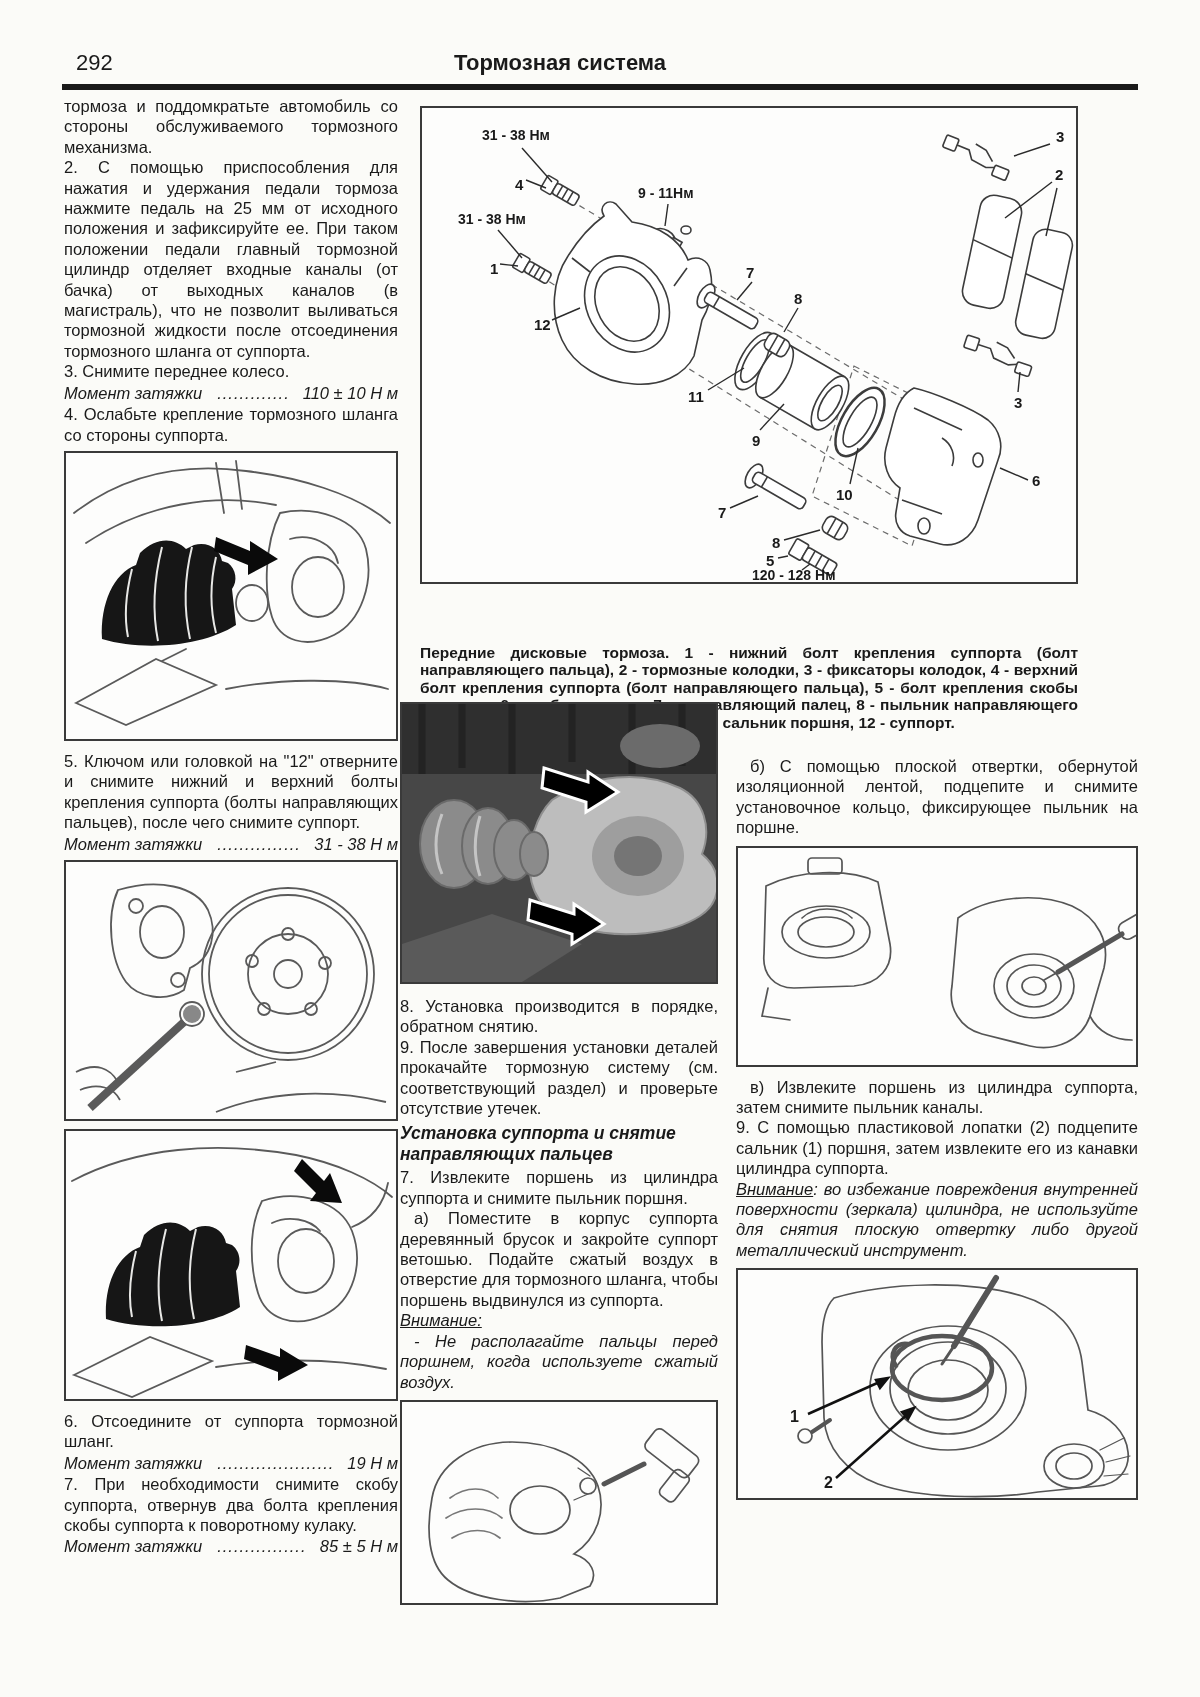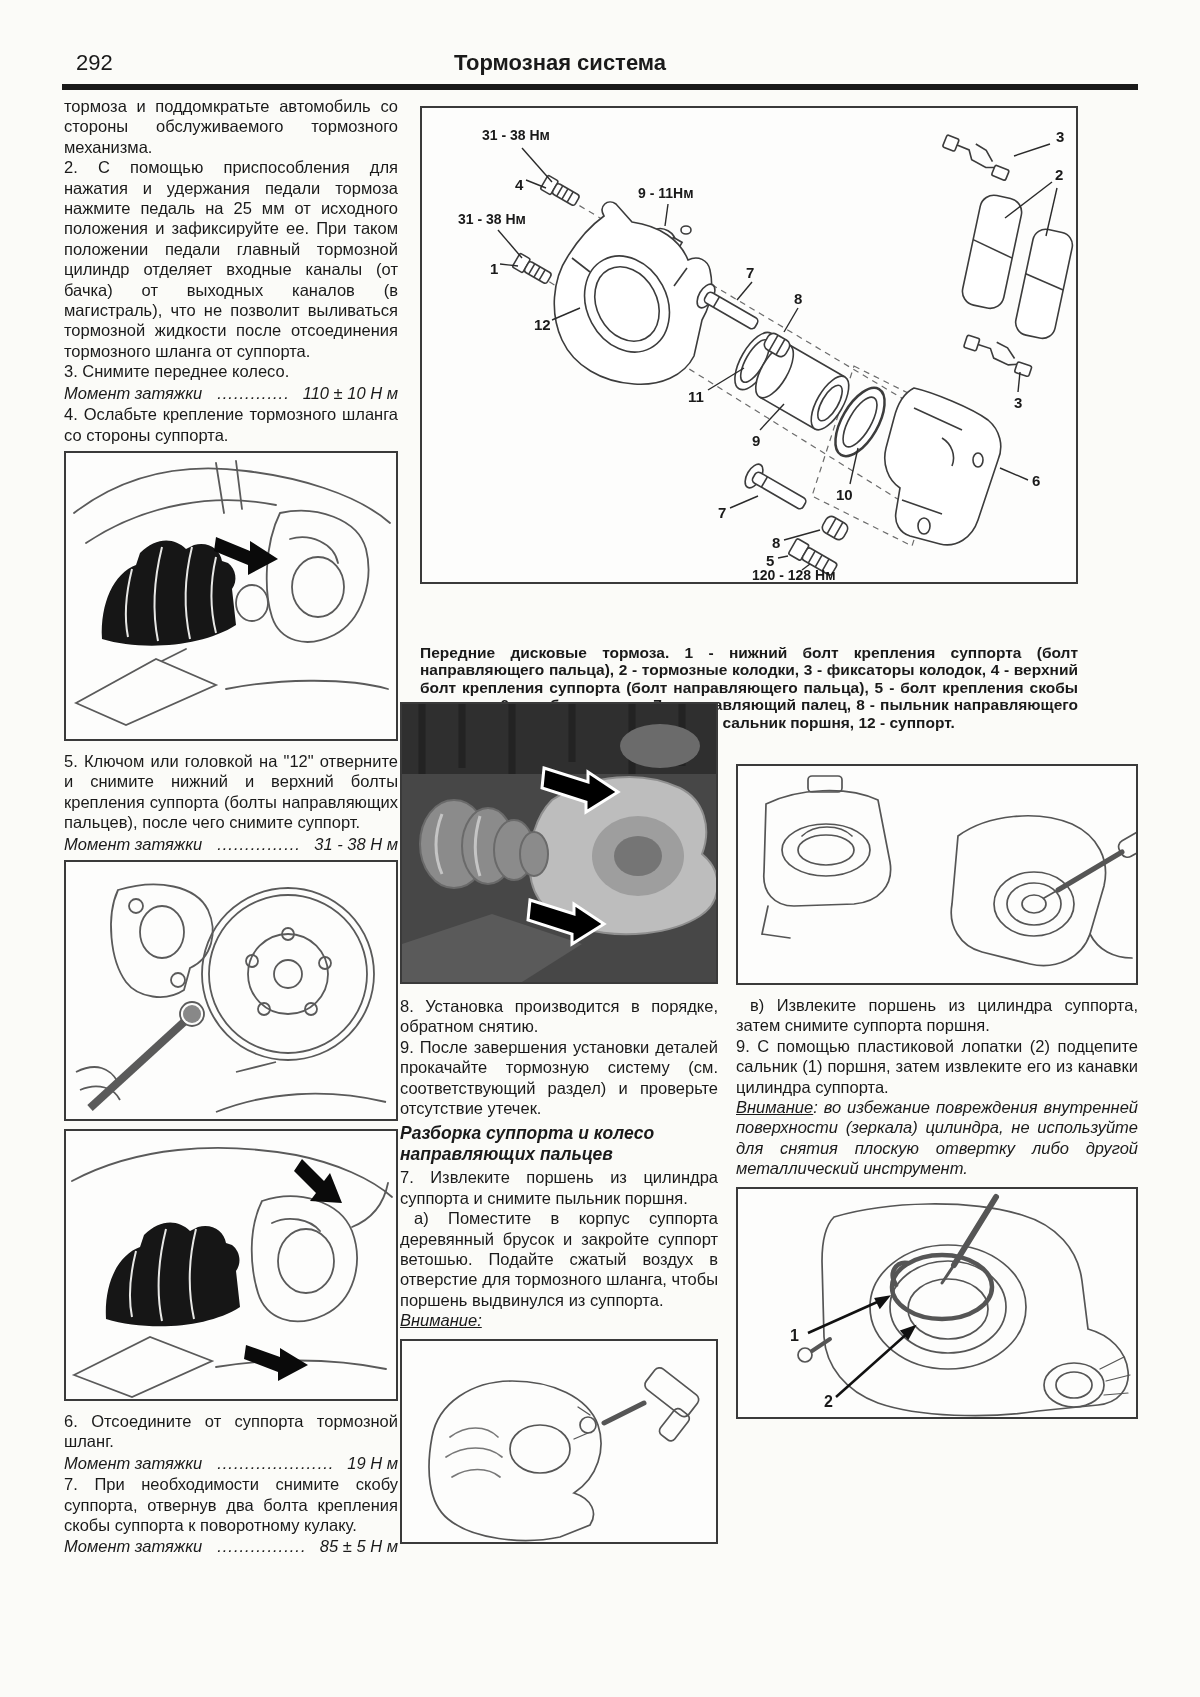--- a/index.html
+++ b/index.html
@@ -323,24 +323,25 @@
             <path d="M78,112 C72,132 72,154 78,172"></path>
         </g>
         <path d="M0,240 L90,210 L180,240 L120,278 L0,278 Z" fill="#5a5a5a"></path>
         <polygon fill="#000" stroke="#fff" stroke-width="3" points="142,64 186,78 186,68 216,88 184,108 184,98 140,84"></polygon>
         <polygon fill="#000" stroke="#fff" stroke-width="3" points="128,196 172,210 172,200 202,220 170,240 170,230 126,216"></polygon>
       </svg>
     </div>
 
     <p class="txt mb12">8. Установка производится в порядке, обратном снятию.</p>
     <p class="txt">9. После завершения установки деталей прокачайте тормозную систему (см. соответствующий раздел) и проверьте отсутствие утечек.</p>
-    <p class="heading">Разборка суппорта и колесо направляющих пальцев</p>
+    <p class="heading">Установка суппорта и снятие направляющих пальцев</p>
     <p class="txt">7. Извлеките поршень из цилиндра суппорта и снимите пыльник поршня.</p>
     <p class="txt indent">а) Поместите в корпус суппорта деревянный брусок и закройте суппорт ветошью. Подайте сжатый воздух в отверстие для тормозного шланга, чтобы поршень выдвинулся из суппорта.</p>
     <p class="txt"><span class="attlbl">Внимание:</span></p>
+    <p class="txt ital indent">- Не располагайте пальцы перед поршнем, когда используете сжатый воздух.</p>
 
     <div class="figframe mb8" style="width:318px;height:205px;">
       <svg viewBox="0 0 314 201" width="314" height="201">
         <g stroke="#555" stroke-width="1.7" fill="none" stroke-linecap="round">
           <path d="M30,96 C36,62 70,40 110,40 C150,40 186,56 196,84 C204,108 196,136 172,152 C190,158 196,172 188,184 L158,196 C120,204 70,198 46,178 C26,162 24,128 30,96 Z"></path>
           <g stroke="#777">
             <path d="M48,96 C64,84 84,84 96,96"></path>
               <path d="M44,116 C62,104 86,104 100,116"></path>
             <path d="M50,136 C66,126 86,126 98,136"></path>
           </g>
@@ -353,20 +354,21 @@
             </g>
             <path d="M242,62 L202,82" stroke-width="5"></path>
           </g>
           <path d="M176,66 L188,74 M172,98 L186,92" stroke-width="1.3"></path>
         </g>
       </svg>
     </div>
   </div>
 
   <div class="col" style="left:736px;top:756px;width:402px;">
+    <p class="txt indent">б) С помощью плоской отвертки, обернутой изоляционной лентой, подцепите и снимите установочное кольцо, фиксирующее пыльник на поршне.</p>
 
     <div class="figframe mb8" style="width:402px;height:221px;">
       <svg viewBox="0 0 398 217" width="398" height="217">
         <g stroke="#555" stroke-width="1.7" fill="none" stroke-linecap="round">
           <path d="M28,38 C60,22 110,20 140,34 L152,96 C156,120 140,136 116,138 L56,140 C36,140 24,126 26,106 Z"></path>
           <ellipse cx="88" cy="84" rx="44" ry="26"></ellipse>
             <ellipse cx="88" cy="84" rx="28" ry="15"></ellipse>
           <path d="M64,70 C76,58 102,58 114,70"></path>
           <rect x="70" y="10" width="34" height="16" rx="4"></rect>
           <path d="M30,140 L24,168 L52,172"></path>
@@ -379,21 +381,21 @@
             <g transform="translate(386,84) rotate(-30)">
                 <rect x="-4" y="-9" width="32" height="18" rx="7"></rect>
               </g>
             <path d="M320,124 L306,132"></path>
           </g>
           <path d="M352,168 C360,184 376,192 394,192"></path>
         </g>
       </svg>
     </div>
 
-    <p class="txt indent mb10">в) Извлеките поршень из цилиндра суппорта, затем снимите суппорта поршня.</p>
+    <p class="txt indent mb10">в) Извлеките поршень из цилиндра суппорта, затем снимите пыльник каналы.</p>
     <p class="txt">9. С помощью пластиковой лопатки (2) подцепите сальник (1) поршня, затем извлеките его из канавки цилиндра суппорта.</p>
     <p class="txt ital"><span class="attlbl">Внимание</span><span>: во избежание повреждения внутренней поверхности (зеркала) цилиндра, не используйте для снятия плоскую отвертку либо другой металлический инструмент.</span></p>
 
     <div class="figframe mb8" style="width:402px;height:232px;">
       <svg viewBox="0 0 398 228" width="398" height="228">
         <g stroke="#555" stroke-width="1.7" fill="none" stroke-linecap="round">
           <path d="M96,28 C150,12 230,10 284,26 C318,36 340,60 344,92 L350,140 C372,146 388,162 390,182 C392,200 380,214 360,216 L300,222 C250,230 180,228 140,214 C108,202 88,178 86,148 L84,72 C84,52 88,36 96,28 Z"></path>
           <ellipse cx="210" cy="118" rx="78" ry="62"></ellipse>
           <ellipse cx="210" cy="118" rx="58" ry="46"></ellipse>
           <ellipse cx="210" cy="120" rx="40" ry="30"></ellipse>

